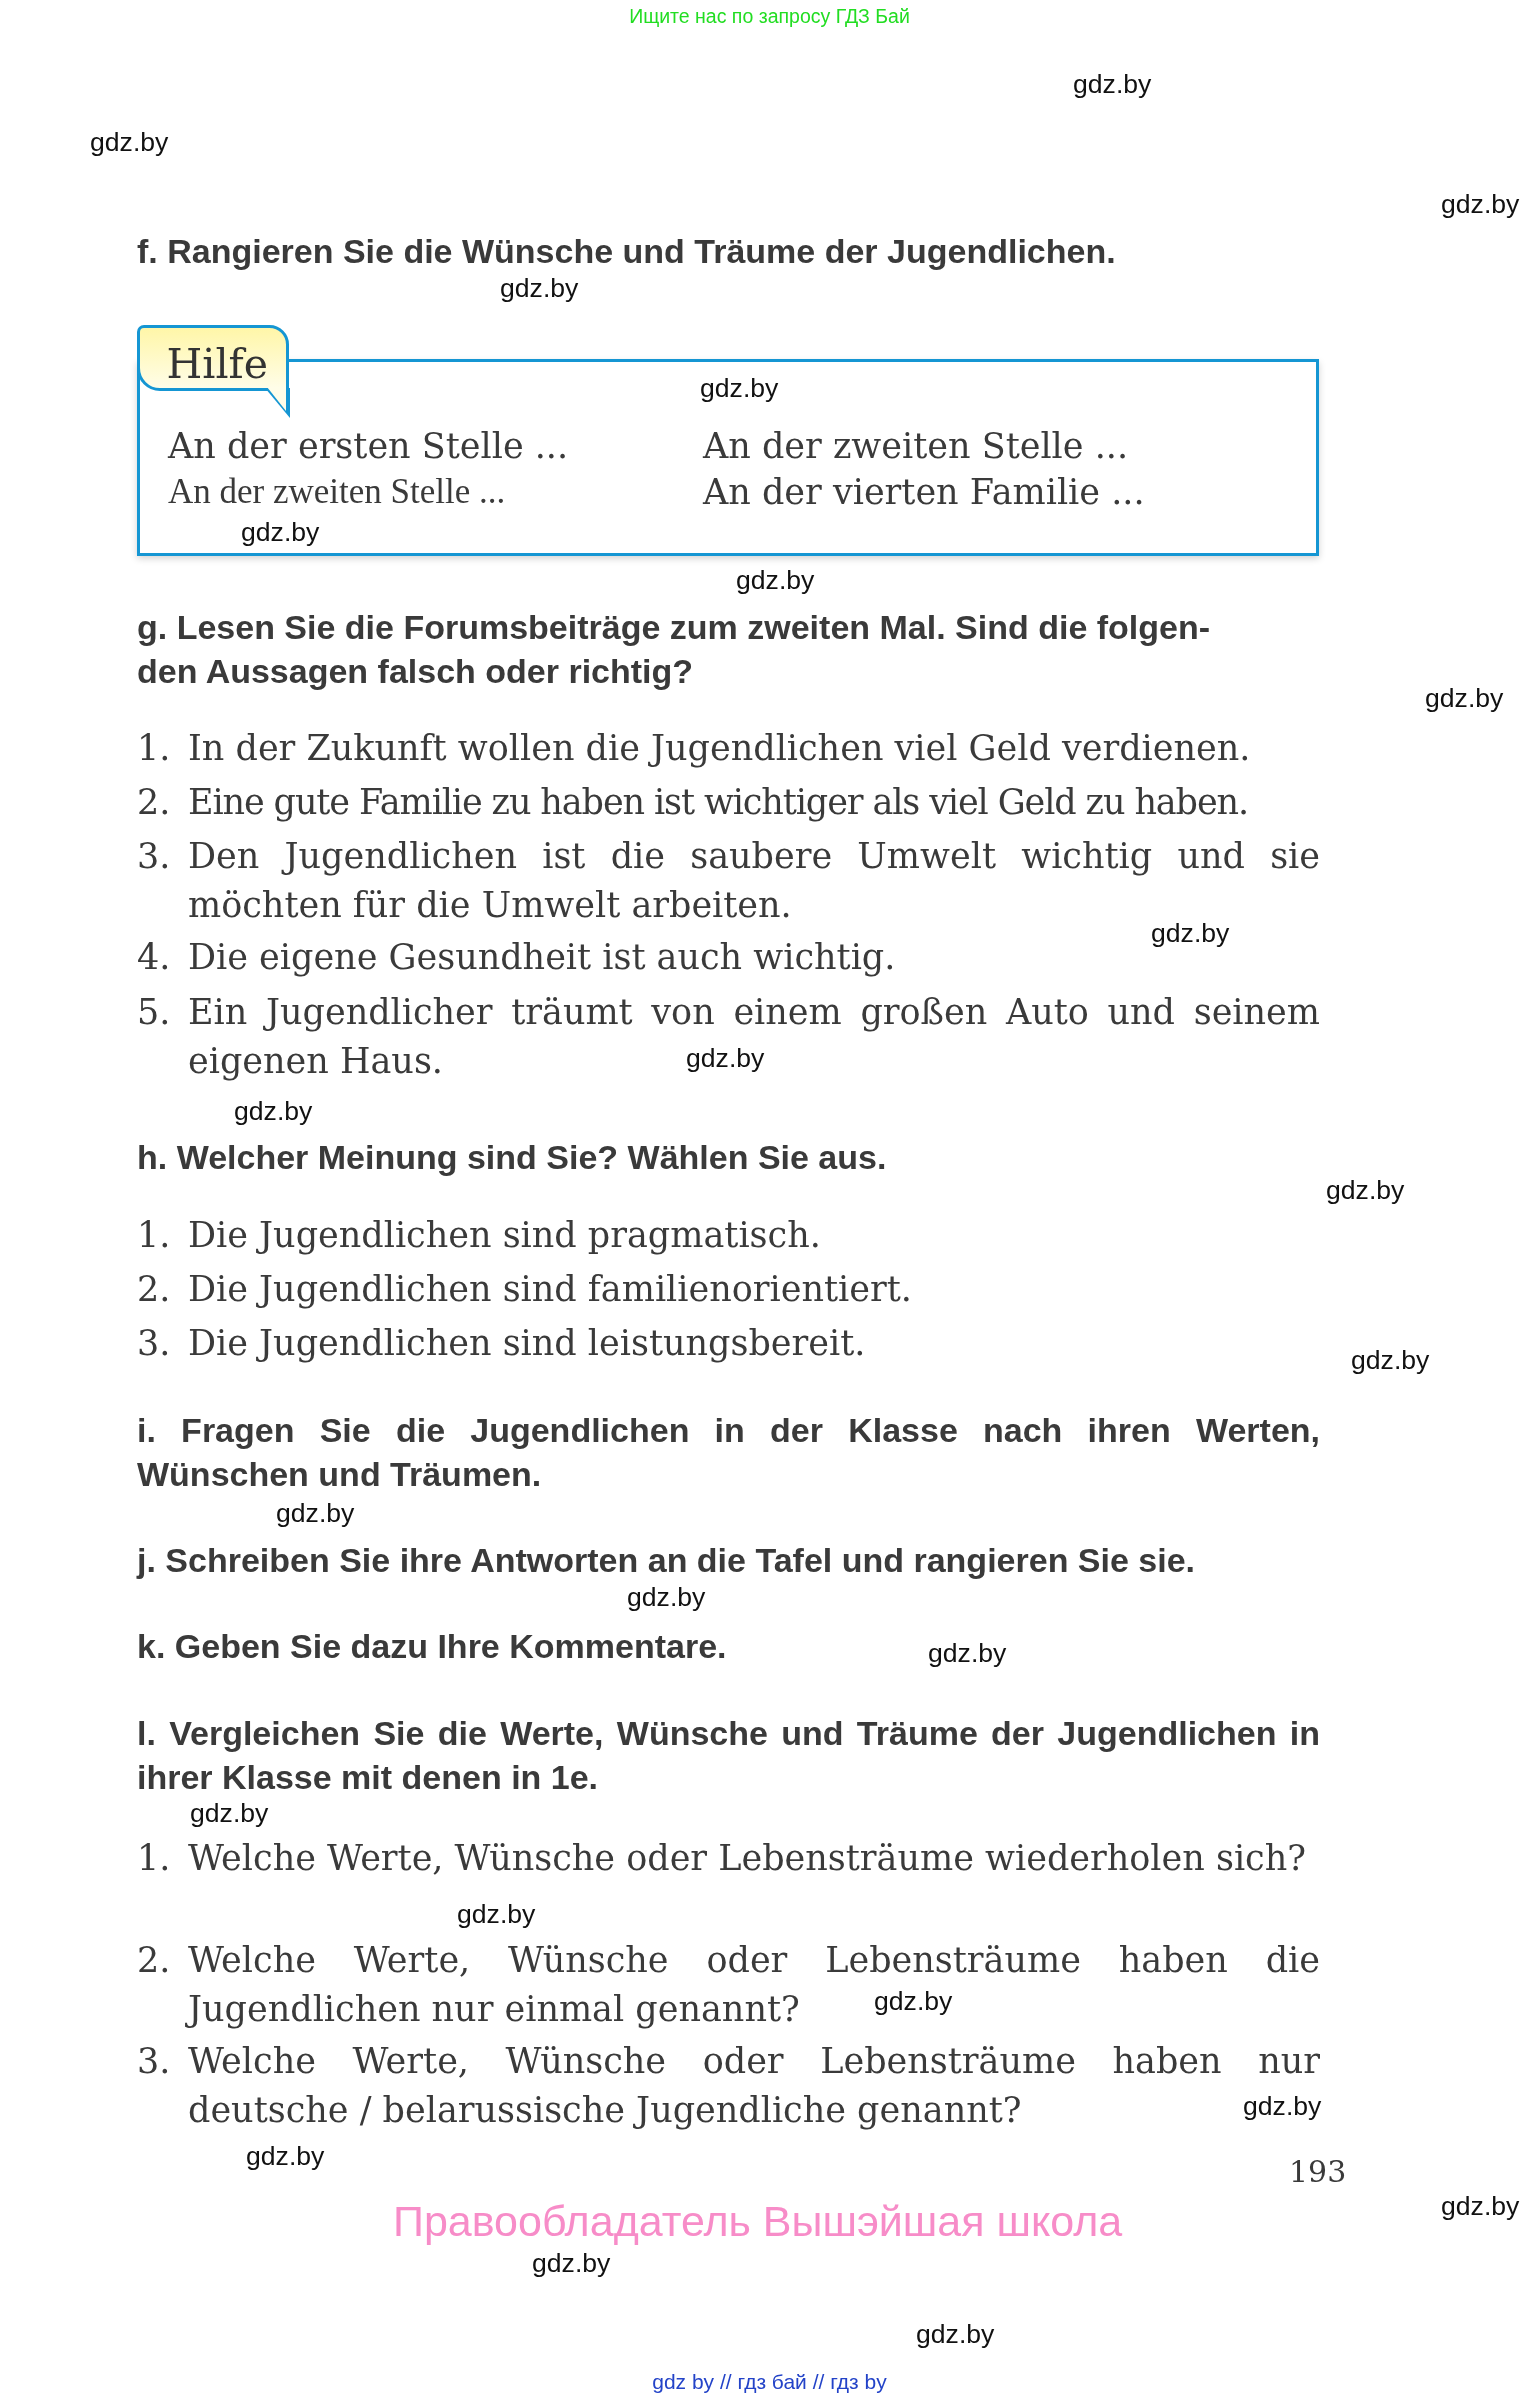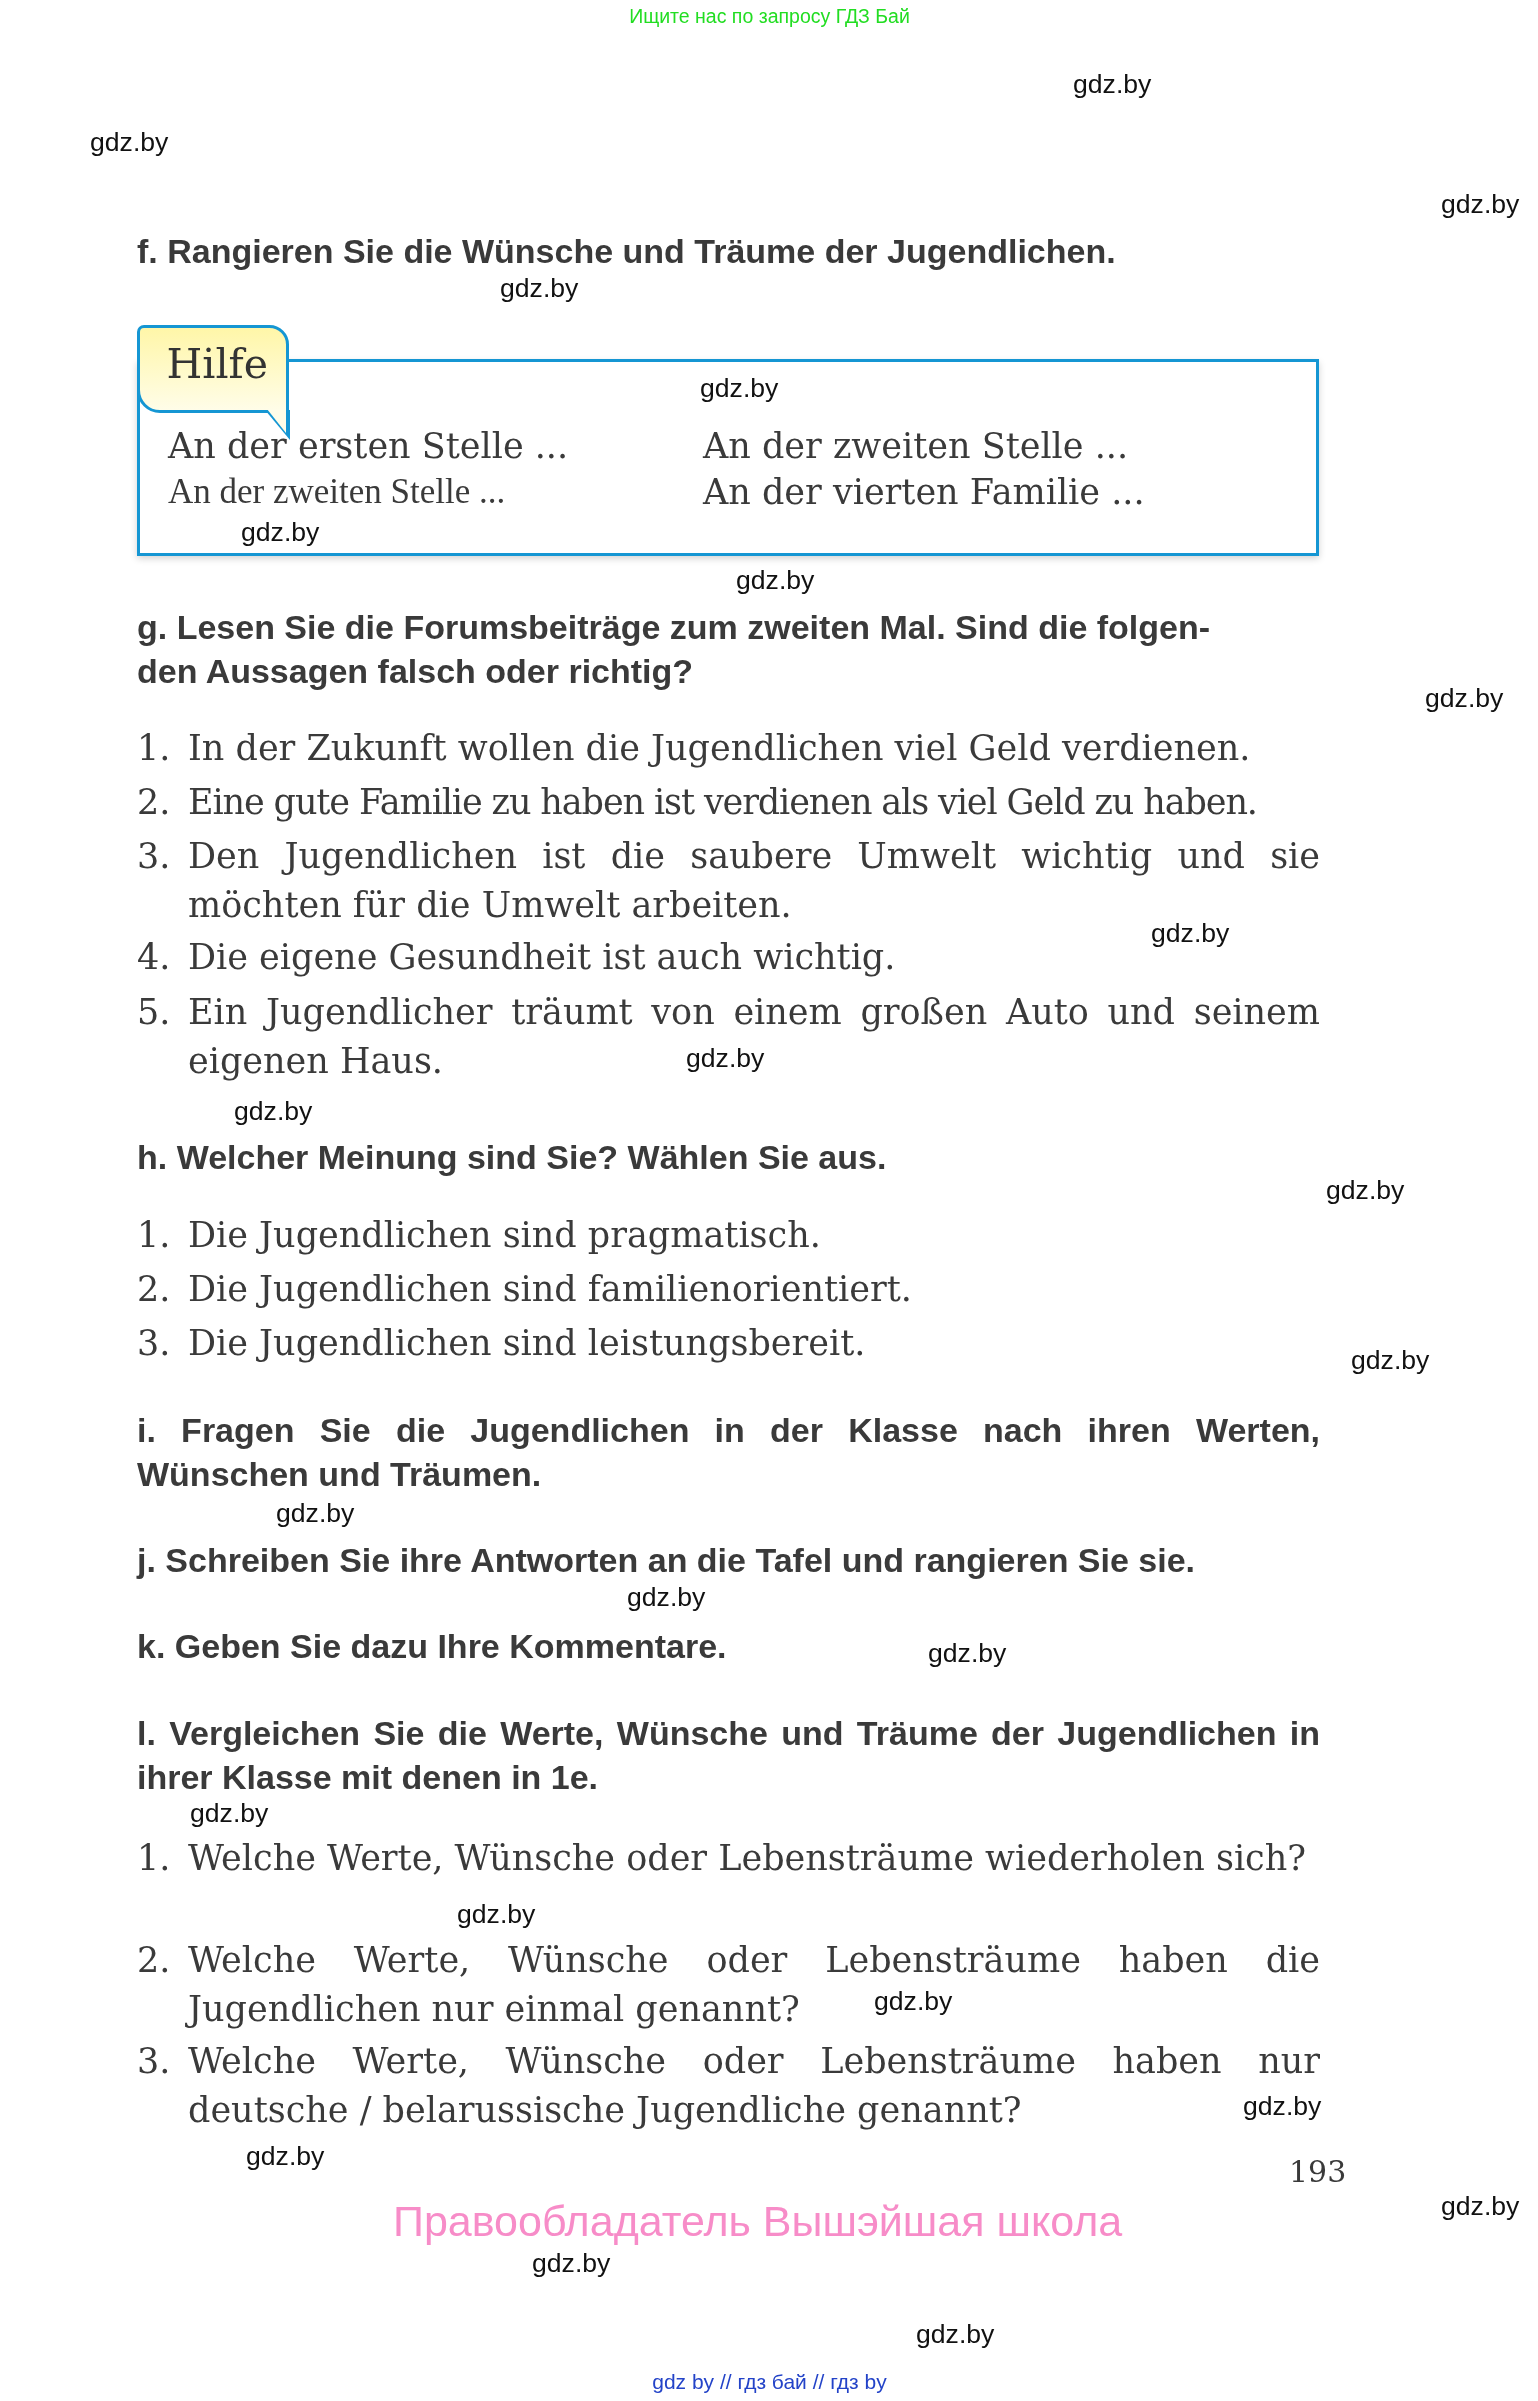--- a/index.html
+++ b/index.html
@@ -6,21 +6,21 @@
   body { width: 1539px; height: 2401px; position: relative; overflow: hidden; }
   .abs { position: absolute; white-space: nowrap; }
   .top-banner { font-family: "Liberation Sans", sans-serif; font-size: 19.5px; color: #22dd22; left: 0; width: 1539px; text-align: center; top: 5.3px; }
   .wm { font-family: "Liberation Sans", sans-serif; font-size: 26.6px; color: #111111; line-height: 1; }
   .task { font-family: "Liberation Sans", sans-serif; font-weight: bold; font-size: 34px; color: #3a3a3a; line-height: 44px; left: 137px; width: 1183px; white-space: normal; text-align: justify; }
   .ser { font-family: "DejaVu Serif", serif; font-size: 35px; color: #3a3a3a; line-height: 49px; }
   .item { left: 137px; width: 1183px; white-space: normal; display: flex; }
   .item .num { width: 51px; flex: none; }
   .item .txt { flex: 1; text-align: justify; text-align-last: left; }
   .hilfe-box { position: absolute; left: 137px; top: 359px; width: 1176px; height: 191px; border: 3.5px solid #1596d3; box-shadow: 0 2.7px 7px rgba(0,0,0,0.18); background: #fff; }
-  .hilfe-tab { position: absolute; left: 137px; top: 325px; width: 152px; height: 88px; border: 3.5px solid #1596d3; border-radius: 7px 19.5px 0 23px; background: linear-gradient(#fff6a8, #fffde8); box-sizing: border-box; }
+  .hilfe-tab { position: absolute; left: 137px; top: 325px; width: 152px; height: 66px; border: 3.5px solid #1596d3; border-radius: 7px 19.5px 0 23px; background: linear-gradient(#fff6a8, #fffde8); box-sizing: border-box; }
   .hilfe-tab .tail { position: absolute; right: -3.5px; bottom: -30px; width: 0; height: 0; border-left: 25px solid transparent; border-top: 30px solid #1596d3; }
   .hilfe-tab .tail-in { position: absolute; right: 0px; bottom: -23px; width: 0; height: 0; border-left: 19.5px solid transparent; border-top: 24px solid #fffde8; }
   .hilfe-title { font-family: "DejaVu Serif", serif; font-size: 41px; color: #333; position: absolute; left: 26.6px; top: 12.4px; }
   .hilfe-cell { font-family: "DejaVu Serif", serif; font-size: 35px; color: #3a3a3a; }
   .pageno { font-family: "DejaVu Serif", serif; font-size: 30px; color: #3a3a3a; }
   .pink { font-family: "Liberation Sans", sans-serif; font-size: 43px; color: #f78cc8; }
   .footer { font-family: "Liberation Sans", sans-serif; font-size: 21px; color: #2343c8; left: 0; width: 1539px; text-align: center; }
 </style>
 </head>
 <body>
@@ -42,21 +42,21 @@
 
 <div class="abs task" style="top:605px; white-space:nowrap;">g. Lesen Sie die Forumsbeiträge zum zweiten Mal. Sind die folgen-</div>
 <div class="abs task" style="top:649px; white-space:nowrap;">den Aussagen falsch oder richtig?</div>
 
 <div class="abs ser item" style="top:724px;">
   <span class="num">1.</span>
   <span class="txt">In der Zukunft wollen die Jugendlichen viel Geld verdienen.</span>
 </div>
 <div class="abs ser item" style="top:778px;">
   <span class="num">2.</span>
-  <span class="txt" style="letter-spacing:-1.1px;">Eine gute Familie zu haben ist verdienen als viel Geld zu haben.</span>
+  <span class="txt" style="letter-spacing:-1.1px;">Eine gute Familie zu haben ist wichtiger als viel Geld zu haben.</span>
 </div>
 <div class="abs ser item" style="top:832px;">
   <span class="num">3.</span>
   <span class="txt">Den Jugendlichen ist die saubere Umwelt wichtig und sie möchten für die Umwelt arbeiten.</span>
 </div>
 <div class="abs ser item" style="top:933px;">
   <span class="num">4.</span>
   <span class="txt">Die eigene Gesundheit ist auch wichtig.</span>
 </div>
 <div class="abs ser item" style="top:988px;">

